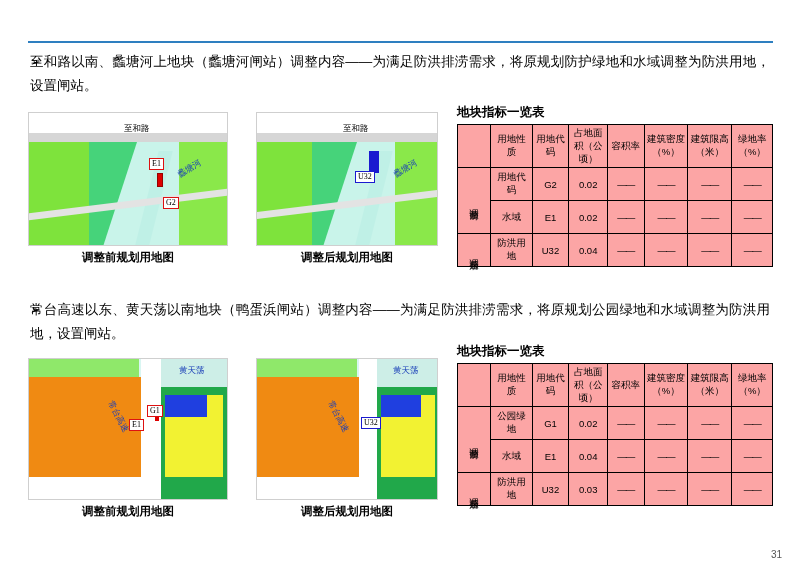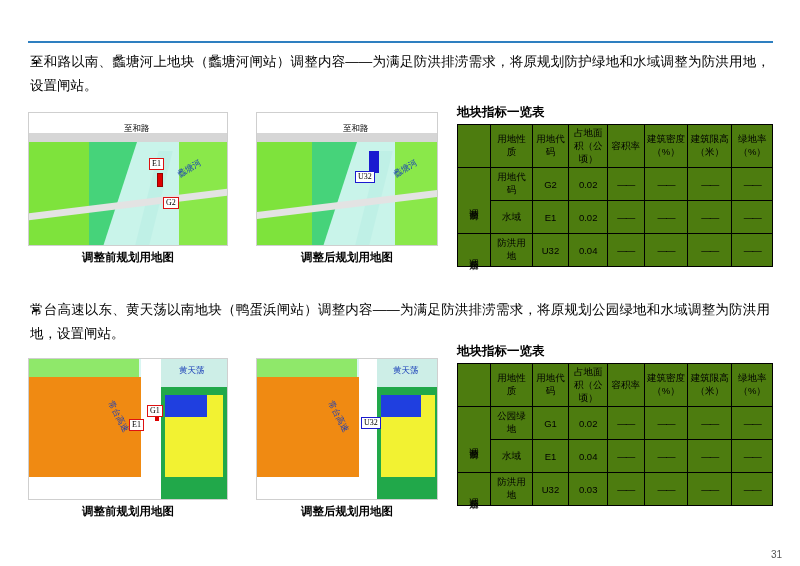--- a/index.html
+++ b/index.html
@@ -96,21 +96,21 @@
   
   .tbl-title {
     position: absolute;
     font-size: 12.5px;
     font-weight: bold;
   }
   table.ind {
     position: absolute;
     border-collapse: collapse;
     font-size: 9.5px;
-    background: #4d7c0f;
+    background: #fca5a5;
   }
   table.ind td, table.ind th {
     border: 1px solid #000;
     text-align: center;
     vertical-align: middle;
     padding: 1px 2px;
     font-weight: normal;
   }
   table.ind thead td {
     height: 40px;

